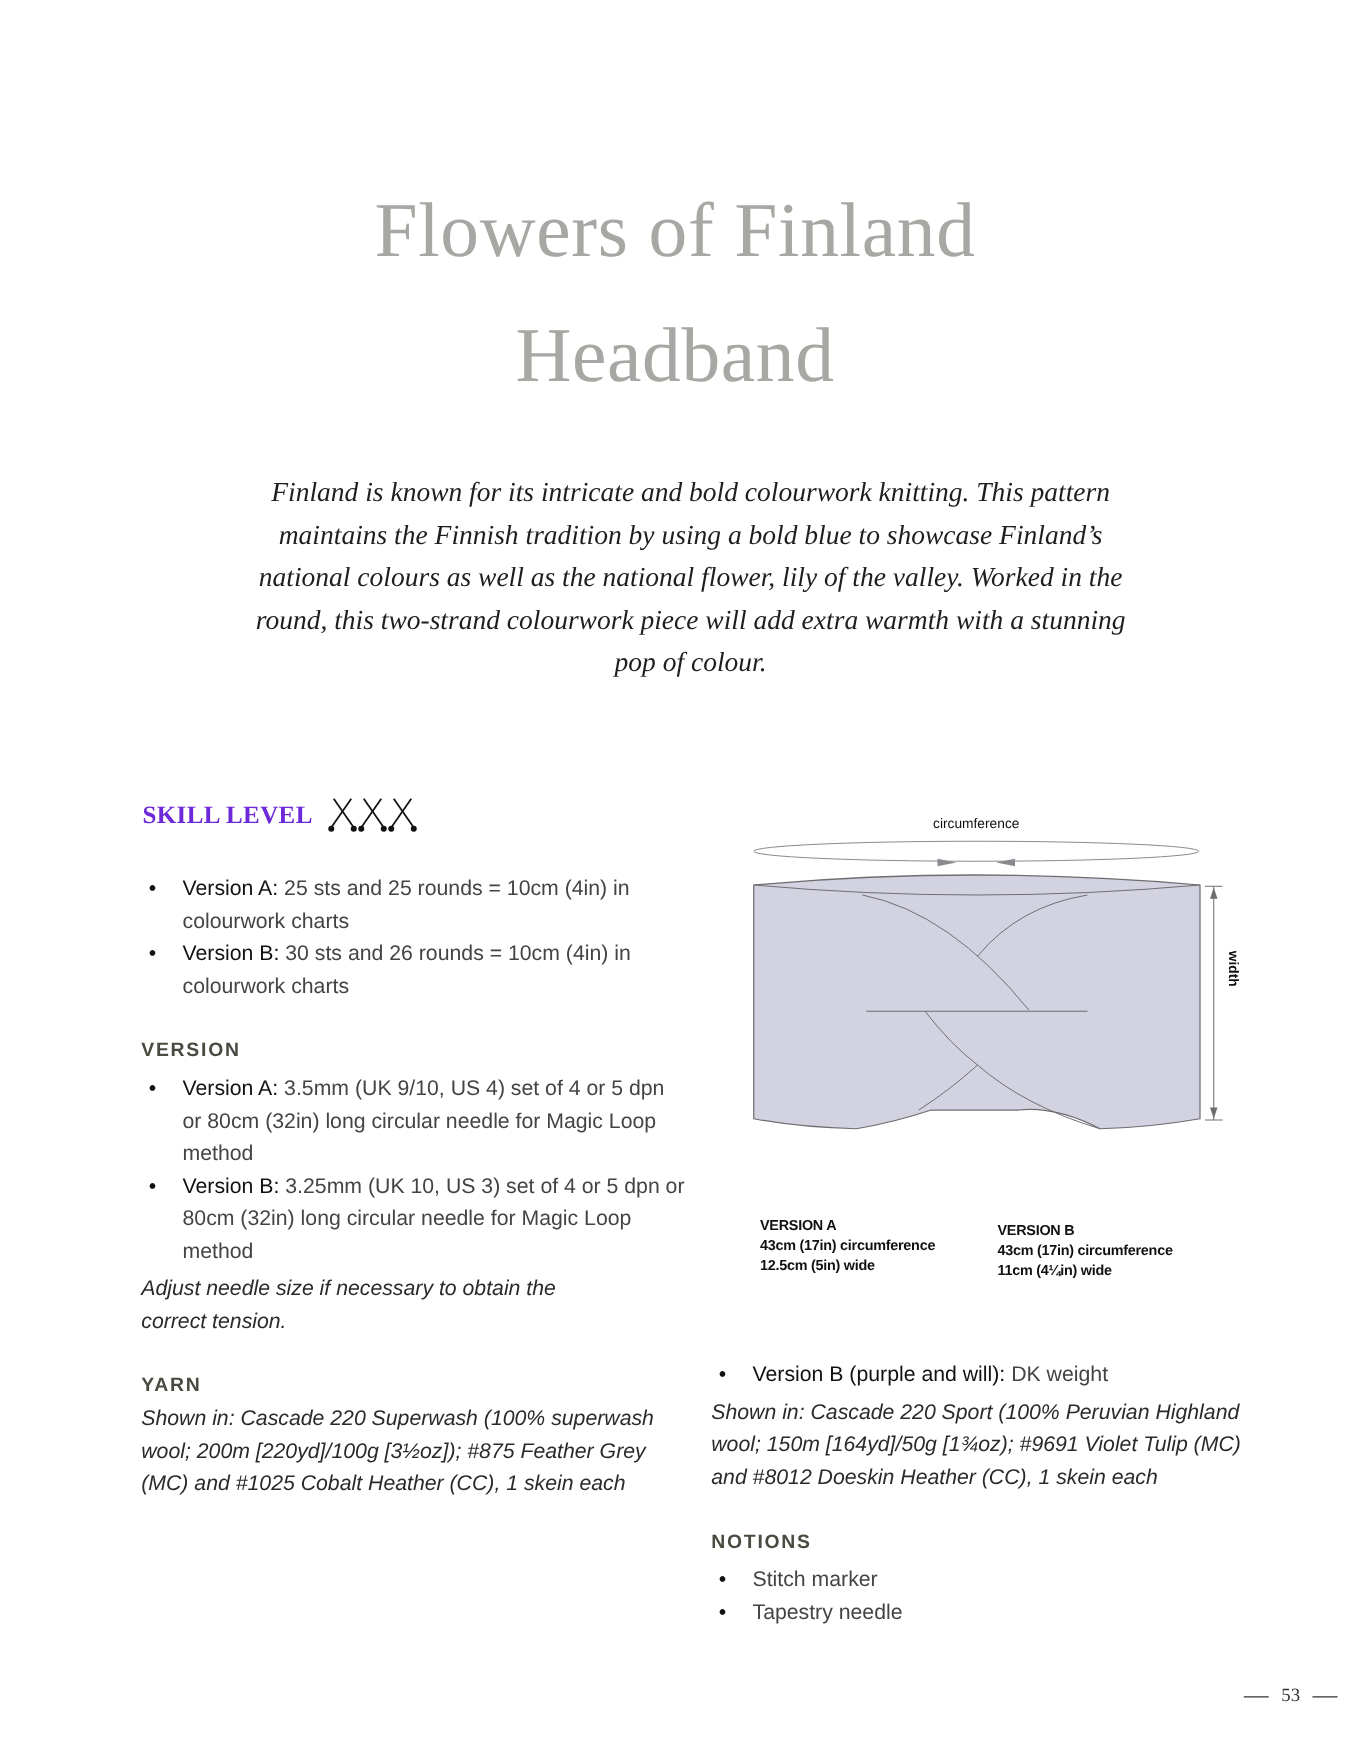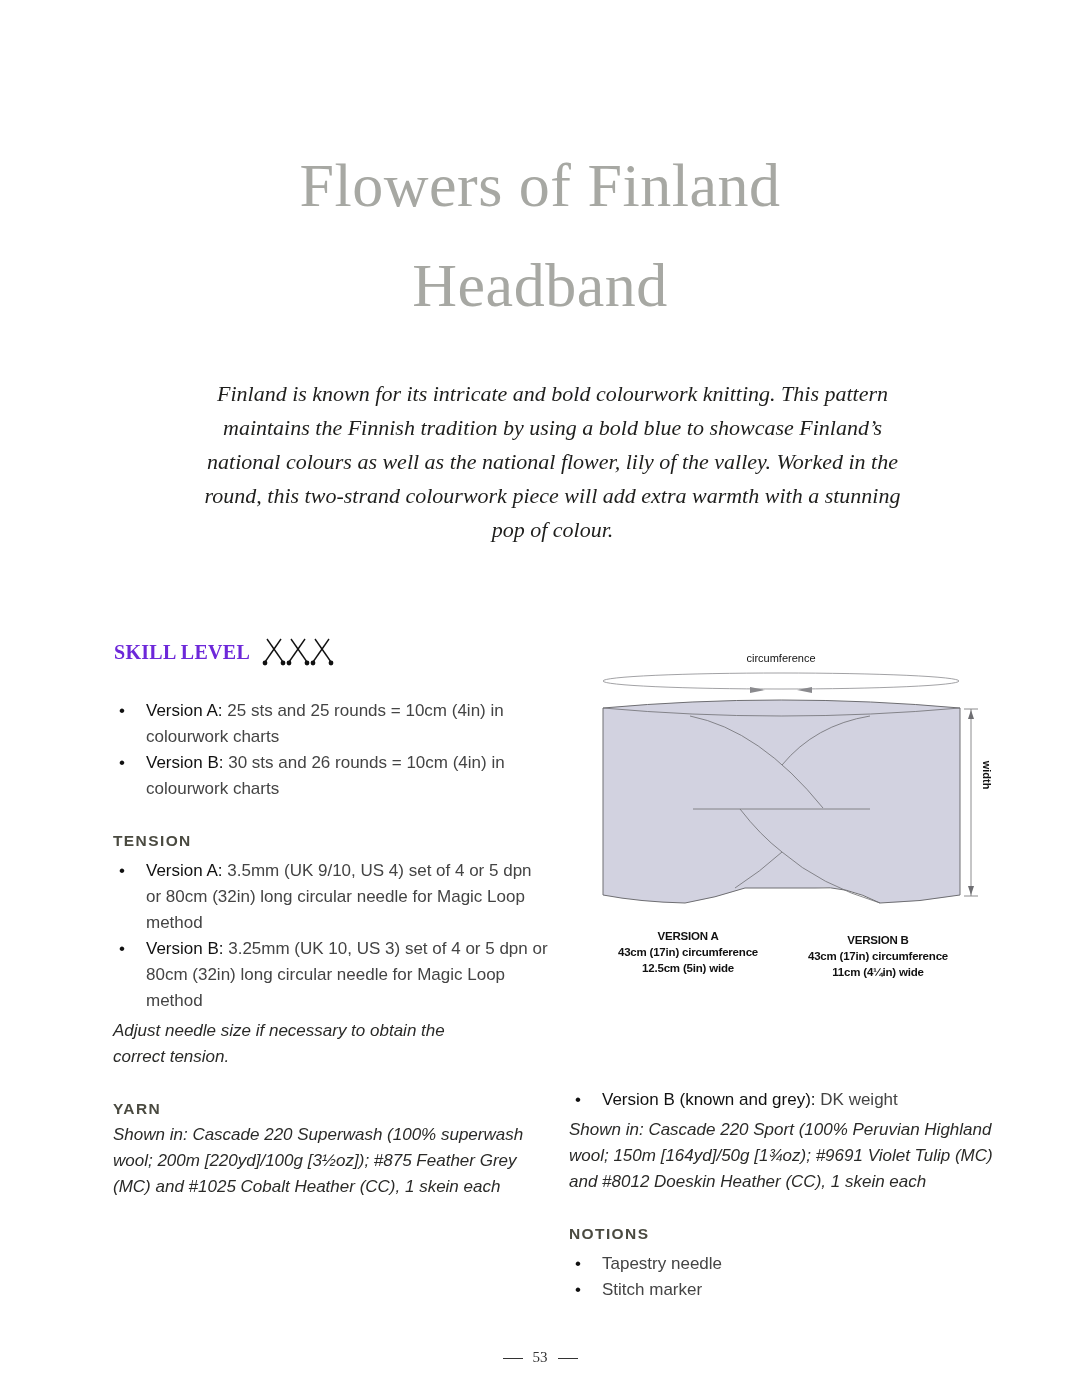--- a/index.html
+++ b/index.html
@@ -14,24 +14,24 @@
     .col-left { left: 113px; top: 694px; width: 440px; }
     .col-right { left: 569px; top: 1083px; width: 440px; }
     ul { list-style: none; margin: 4px; padding: 0; }
     li { position: relative; padding-left: 29px; font-weight: 300; color: #444; }
     li::before { content: "\2022"; position: absolute; left: 2px; top: 0; color: #111; font-size: 17px; }
     .lbl { color: #111; font-weight: normal; }
     .note { font-style: italic; color: #2a2a28; margin: 0; }
     .block { margin-bottom: 26px; }
     .diagram { position: absolute; left: 590px; top: 640px; width: 420px; height: 345px; }
     .dim-text { font-family: "Liberation Sans", sans-serif; font-size: 11px; fill: #111; }
-    .ver-cap { position: absolute; text-align: center; font-size: 11.5px; line-height: 16px; color: #111; font-weight: bold; letter-spacing: -0.2px; }
+    .ver-cap { position: absolute; text-align: left; font-size: 11.5px; line-height: 16px; color: #111; font-weight: bold; letter-spacing: -0.2px; margin-top: 45px; }
     .ver-a { left: 608px; width: 160px; top: 928px; }
     .ver-b { left: 798px; width: 160px; top: 932px; }
-    .pagenum { position: absolute; top: 1349px; left: 0; width: 1080px; text-align: center; font-family: "Liberation Serif", serif; font-size: 15px; color: #333; }
+    .pagenum { position: absolute; top: 1349px; left: 0; width: 1080px; text-align: right; font-family: "Liberation Serif", serif; font-size: 15px; color: #333; }
     .pagenum .dash { display: inline-block; width: 20px; height: 1px; background: #333; vertical-align: middle; margin: 0 10px; }
   </style>
 </head>
 <body>
 
 <h1 class="title">
   <span>Flowers of Finland</span><br>
   <span>Headband</span>
 </h1>
 
@@ -67,21 +67,21 @@
 
 <div class="col col-left">
   <div class="block">
     <ul>
       <li><span class="lbl">Version A:</span> <span>25 sts and 25 rounds = 10cm (4in) in colourwork charts</span></li>
       <li><span class="lbl">Version B:</span> <span>30 sts and 26 rounds = 10cm (4in) in colourwork charts</span></li>
     </ul>
   </div>
 
   <div class="block">
-    <h3 class="section-h">TENSION</h3>
+    <h3 class="section-h">VERSION</h3>
     <ul>
       <li><span class="lbl">Version A:</span> <span>3.5mm (UK 9/10, US 4) set of 4 or 5 dpn or 80cm (32in) long circular needle for Magic Loop method</span></li>
       <li><span class="lbl">Version B:</span> <span>3.25mm (UK 10, US 3) set of 4 or 5 dpn or 80cm (32in) long circular needle for Magic Loop method</span></li>
     </ul>
     <p class="note" style="width:340px;">Adjust needle size if necessary to obtain the correct tension.</p>
   </div>
 
   <div class="block">
     <h3 class="section-h">YARN</h3>
     <p class="note" style="width:430px;">Shown in: Cascade 220 Superwash (100% superwash wool; 200m [220yd]/100g [3½oz]); #875 Feather Grey (MC) and #1025 Cobalt Heather (CC), 1 skein each</p>
@@ -118,28 +118,28 @@
 </div>
 <div class="ver-cap ver-b">
   <div>VERSION B</div>
   <div>43cm (17in) circumference</div>
   <div>11cm (4¼in) wide</div>
 </div>
 
 <div class="col col-right">
   <div class="block">
     <ul>
-      <li><span class="lbl">Version B (known and grey):</span> <span>DK weight</span></li>
+      <li><span class="lbl">Version B (purple and will):</span> <span>DK weight</span></li>
     </ul>
     <p class="note" style="width:430px;">Shown in: Cascade 220 Sport (100% Peruvian Highland wool; 150m [164yd]/50g [1¾oz); #9691 Violet Tulip (MC) and #8012 Doeskin Heather (CC), 1 skein each</p>
   </div>
   <div class="block">
     <h3 class="section-h">NOTIONS</h3>
     <ul>
+      <li>Stitch marker</li>
       <li>Tapestry needle</li>
-      <li>Stitch marker</li>
     </ul>
   </div>
 </div>
 
 <div class="pagenum">
   <span class="dash"></span><span>53</span><span class="dash"></span>
 </div>
 
 </body></html>

